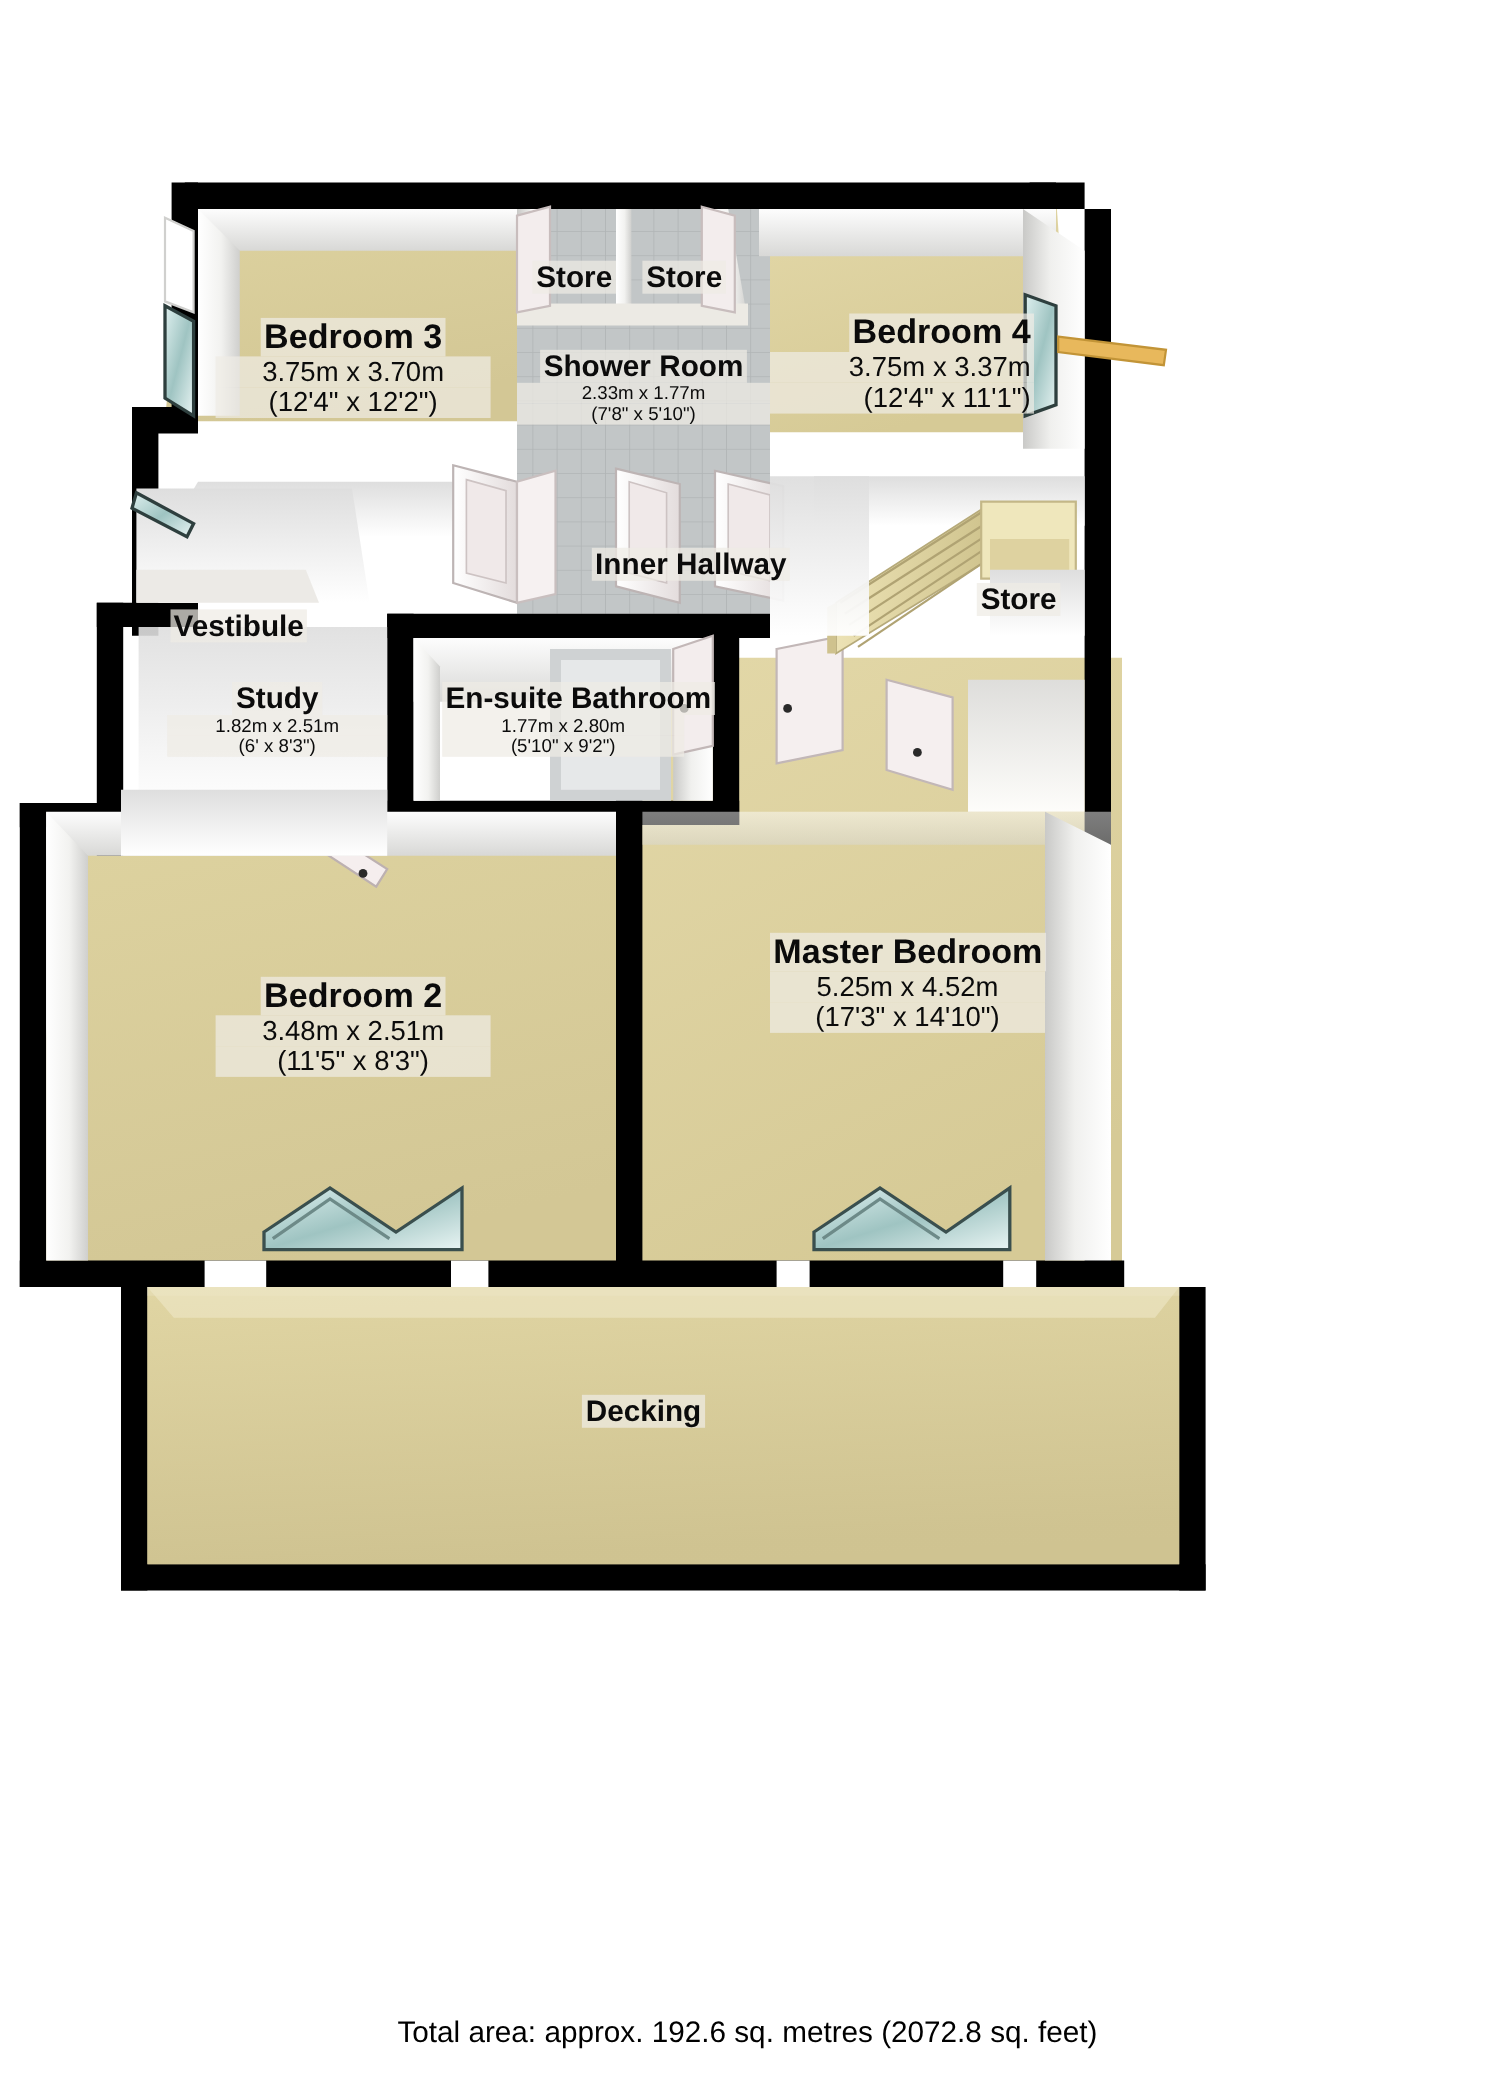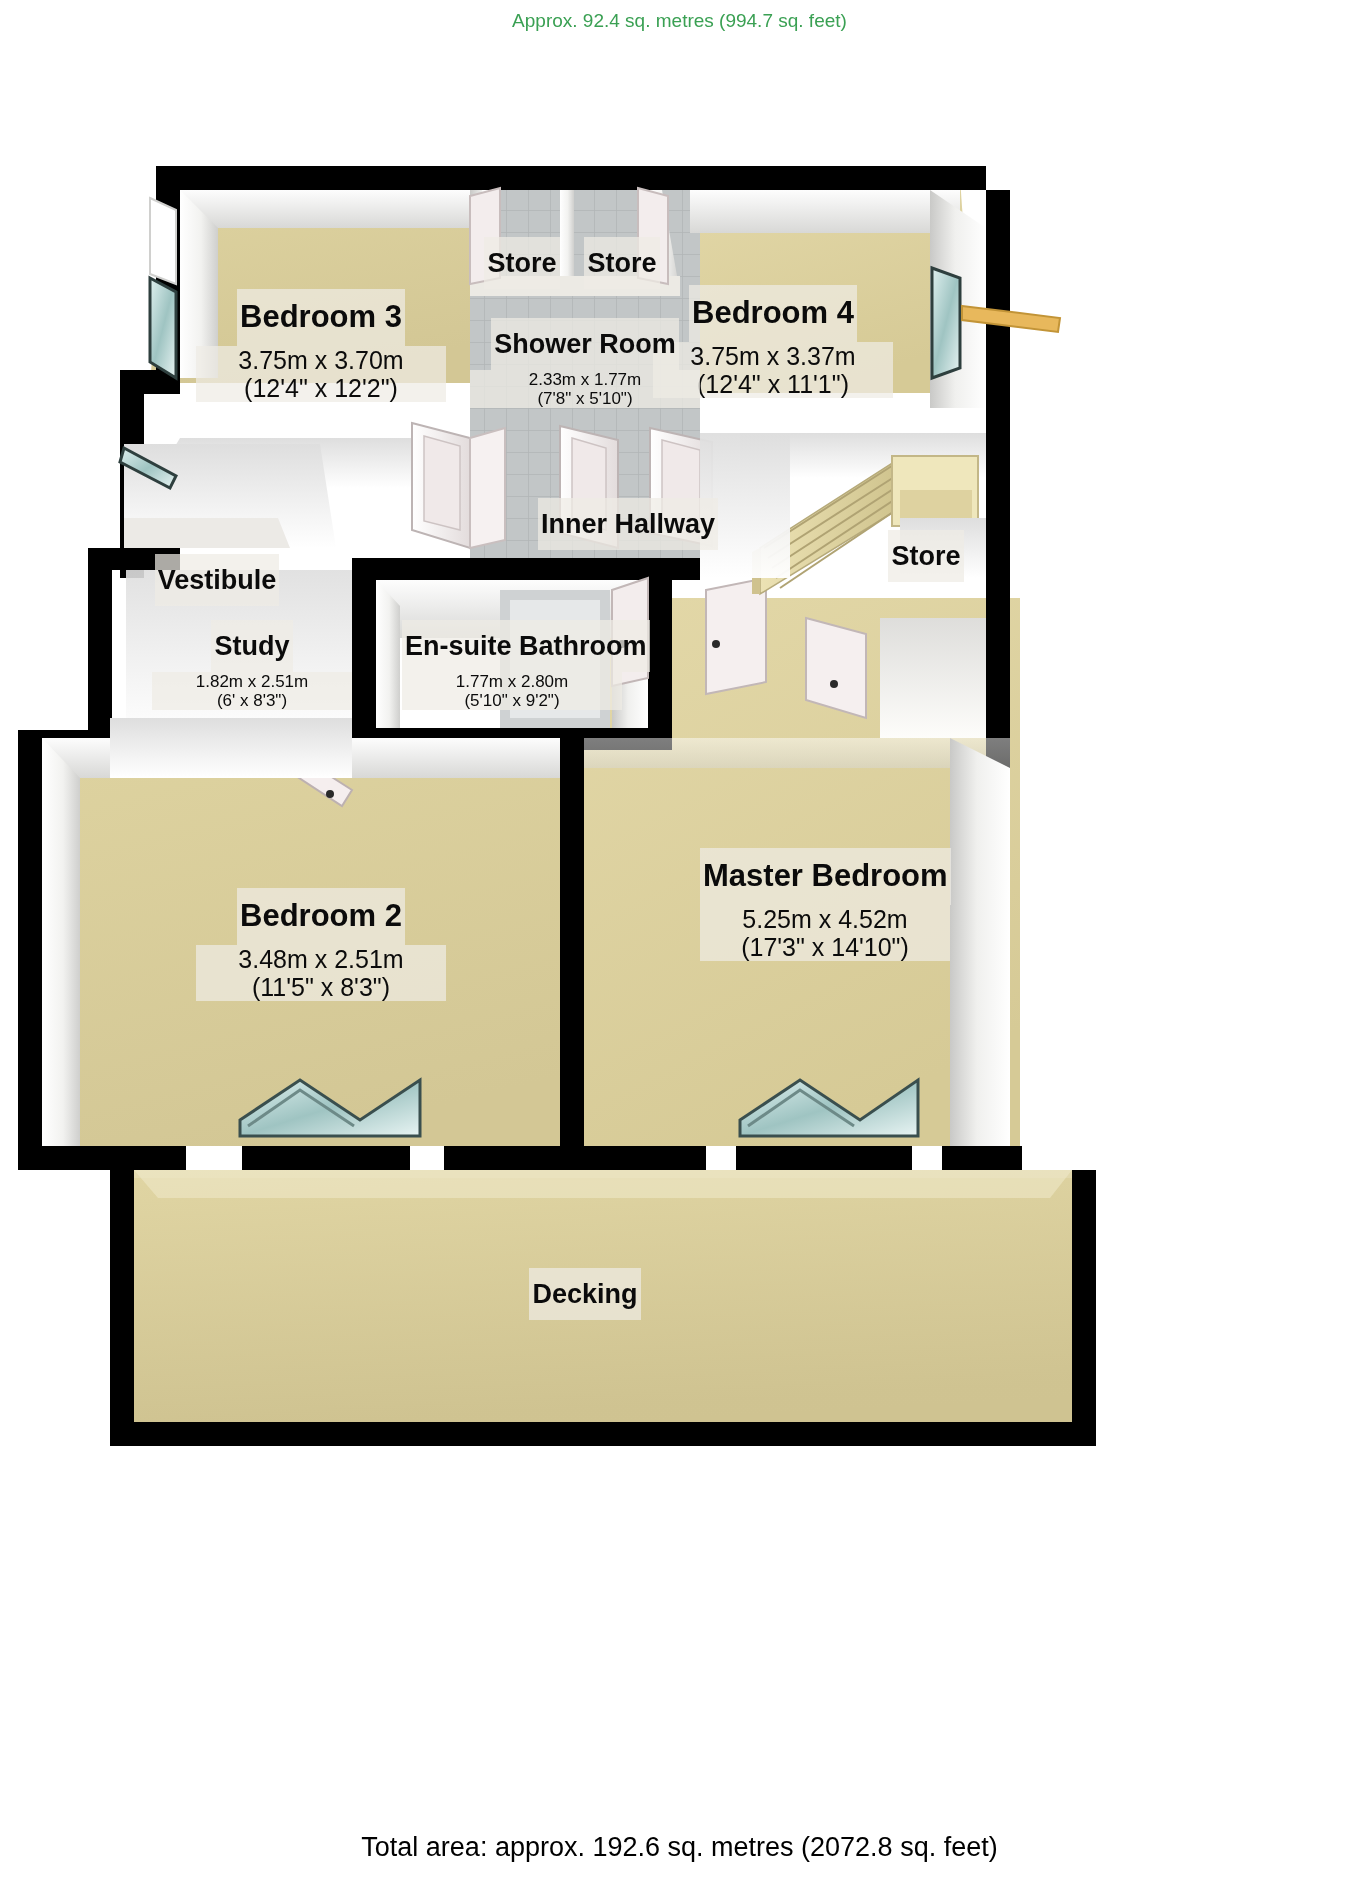--- a/index.html
+++ b/index.html
@@ -47,40 +47,39 @@
     text-align: center;
     color: #0b0b0b;
     line-height: 1.12;
     pointer-events: auto;
     white-space: nowrap;
   }
   .room-label .rl-name {
     font-weight: bold;
     background: rgba(238,236,228,0.72);
     display: inline-block;
-    padding: 11px 3px;
+    padding: 0 3px;
   }
   .room-label .rl-dim {
     display: block;
     background: rgba(238,236,228,0.72);
     padding: 0 3px;
   }
   
   .lbl-lg .rl-name { font-size: 31px; }
   .lbl-lg .rl-dim  { font-size: 25px; }
   .lbl-md .rl-name { font-size: 27px; }
   .lbl-md .rl-dim  { font-size: 17px; }
 
   .name-only .rl-name { font-size: 27px; }
 </style>
 </head>
 <body>
 
 <div id="header">
-  <div id="floor-subtitle">Approx. 92.4 sq. metres (994.7 sq. feet)</div>
 </div>
 
 <div id="plan">
   <svg width="1359" height="1740" viewBox="0 0 1359 1740" xmlns="http://www.w3.org/2000/svg">
     <defs>
 
       <linearGradient id="gFloorA" x1="0" y1="0" x2="0.3" y2="1">
         <stop offset="0%" stop-color="#ded3a0"></stop>
         <stop offset="100%" stop-color="#d3c795"></stop>
       </linearGradient>
@@ -323,21 +322,21 @@
 
   </svg>
 </div>
 
 <div class="room-label lbl-lg" style="left:196px; top:289px; width:250px;">
   <span class="rl-name">Bedroom 3</span>
   <span class="rl-dim">3.75m x 3.70m</span>
   <span class="rl-dim">(12'4" x 12'2")</span>
 </div>
 
-<div class="room-label lbl-lg" style="left:653px; top:285px; width:240px;">
+<div class="room-label lbl-lg" style="left:700px; top:285px; width:240px;text-align:right;">
   <span class="rl-name">Bedroom 4</span>
   <span class="rl-dim">3.75m x 3.37m</span>
   <span class="rl-dim">(12'4" x 11'1")</span>
 </div>
 
 <div class="room-label name-only" style="left:472px; top:237px; width:100px;">
   <span class="rl-name">Store</span>
 </div>
 
 <div class="room-label name-only" style="left:572px; top:237px; width:100px;">

